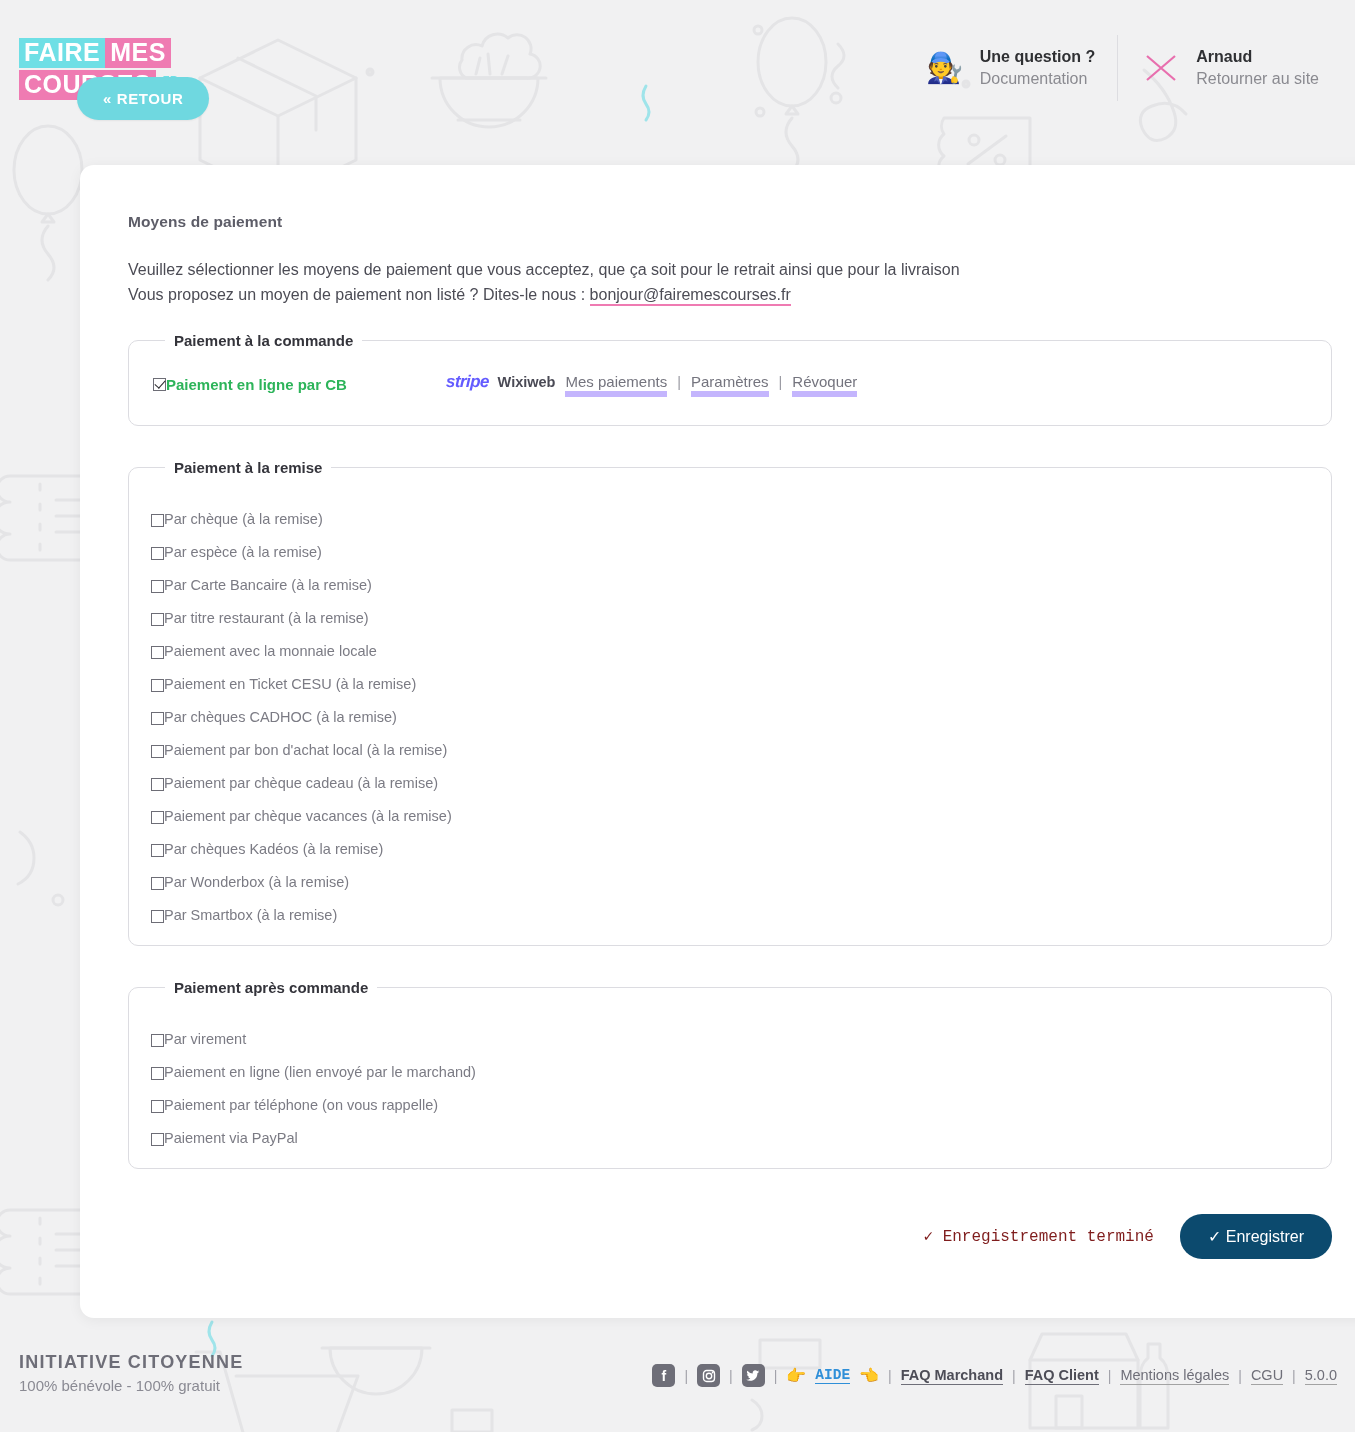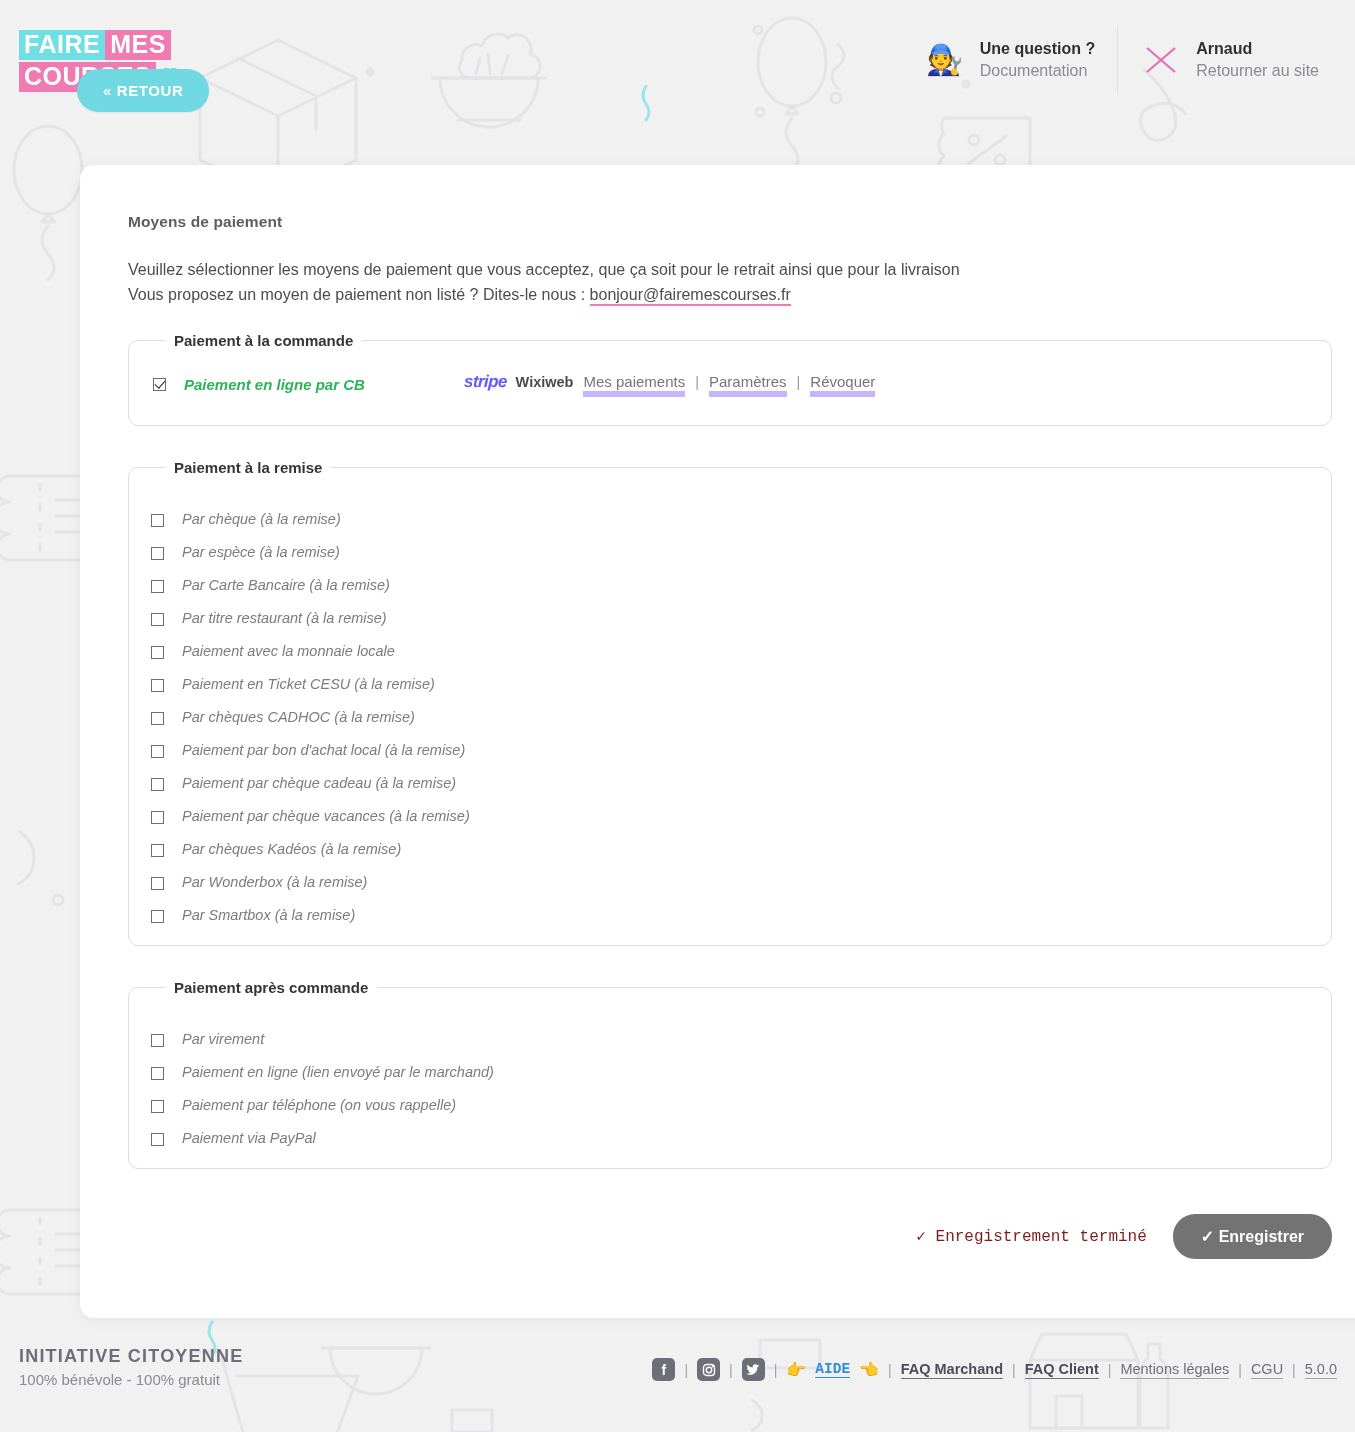--- a/index.html
+++ b/index.html
@@ -17,21 +17,21 @@
   #bg-pattern{
     position:absolute; inset:0;
     pointer-events:none;
     z-index:0;
     opacity:1;
   }
   #bg-pattern svg{ display:block; }
 
   
   #header{
-    position:absolute; top:8px; left:0; width:1355px; height:104px;
+    position:absolute; top:16px; left:0; width:1355px; height:104px;
     z-index:3;
     text-decoration:underline;
   }
   #logo{
     position:absolute; left:19px; top:22px;
     display:flex; flex-direction:column; align-items:flex-start;
     line-height:1;
     user-select:none;
   }
   .logo-row{ display:flex; align-items:flex-end; }
@@ -121,23 +121,22 @@
   .cbx.checked::after{
     content:"";
     position:absolute;
     left:3px; top:-1px;
     width:5px; height:9px;
     border:solid #2b2b2f;
     border-width:0 1.6px 1.6px 0;
     transform:rotate(42deg);
   }
   .cb-label{
-    margin-left:18px; font-size:14.5px; color:#7b7b84; white-space:nowrap;
+    margin-left:0; font-size:14.5px; color:#7b7b84; white-space:nowrap;
     cursor:pointer;
-    font-style:italic;
   }
   .cb-label.highlight{ color:#2db45a; font-weight:bold; font-size:15px; }
 
   
   #stripe-row{ display:flex; align-items:center; height:36px; padding-left:2px; }
   #stripe-right{ display:flex; align-items:baseline; margin-left:99px; }
   #stripe-logo{
     font-weight:bold; font-size:17px; color:#635bff;
     letter-spacing:-.6px; font-style:italic;
     transform:skewX(-2deg);
@@ -151,28 +150,28 @@
   .pipe{ font-size:14.5px; color:#9a9aa2; margin-left:10px; }
 
   
   #card-actions{
     display:flex; align-items:center; justify-content:flex-end;
     gap:26px;
     padding:12px 48px 0 48px;
   }
   #save-status{ color:#7f1d1d; font-size:16px;font-family:Liberation Mono, monospace; }
   #save-button{
-    background:#737373; color:#fff; border:none;
+    background:#0c4a6e; color:#fff; border:none;
     border-radius:22px; padding:13px 28px;
-    font-size:16px; font-weight:bold; cursor:pointer;
+    font-size:16px; font-weight:normal; cursor:pointer;
   }
 
   
   #footer{
-    position:absolute; left:0; bottom:6px; width:1355px; height:90px;
+    position:absolute; left:0; bottom:0; width:1355px; height:90px;
     z-index:3;
   }
   #footer-left{ position:absolute; left:19px; top:10px; }
   #footer-brand{
     font-size:18px; font-weight:bold; letter-spacing:1.2px;
     color:#6e6e78;
   }
   #footer-tagline{ font-size:15px; color:#8a8a93; margin-top:4px; }
 
   #footer-links{

